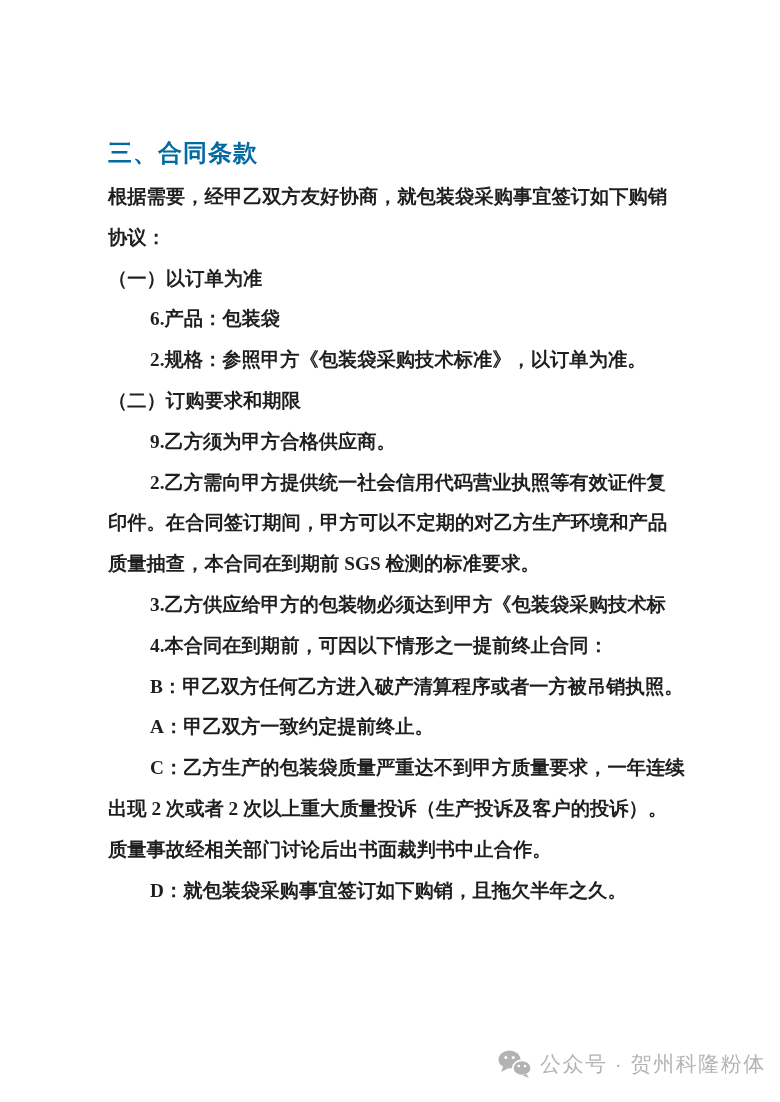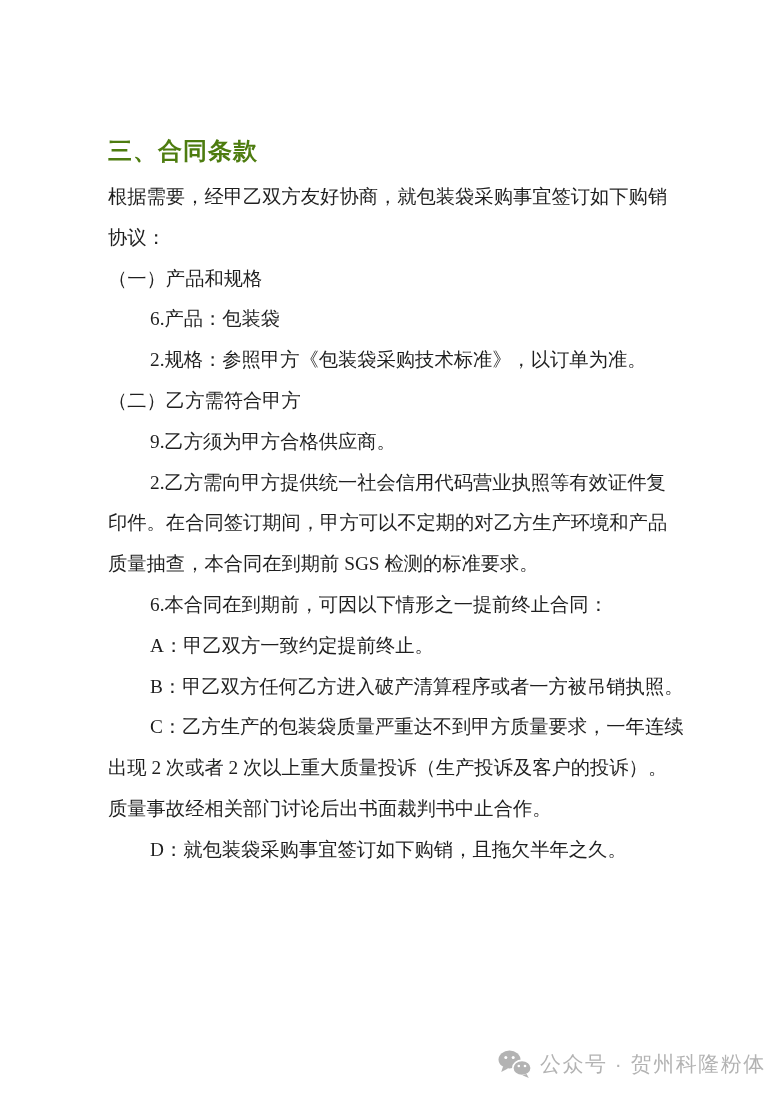--- a/index.html
+++ b/index.html
@@ -32,20 +32,21 @@
     left: 108px;
     top: 177px;
     width: 640px;
     color: #1f1f1f;
     font-size: 19.3px;
     line-height: 40.8px;
   }
   .line {
     height: 40.8px;
     white-space: nowrap;
+    font-weight: bold;
   }
   .indent-1 {
     padding-left: 42px;
   }
   .watermark {
     position: absolute;
     left: 498px;
     top: 1050px;
     height: 32px;
     display: flex;
@@ -62,36 +63,37 @@
     font-size: 21px;
     letter-spacing: 1.5px;
     white-space: nowrap;
   }
 </style>
 </head>
 <body>
 
 <div class="page" style="background: rgb(255, 255, 255);">
 
-  <h1 class="doc-title" style="color: #4d7c0f; font-family: Liberation Mono, monospace;">三、合同条款</h1>
+  <h1 class="doc-title" style="color: #0369a1;">三、合同条款</h1>
 
   <div class="doc-body" id="doc-body" style="color: rgb(31, 31, 31);">
       <div class="line indent-0">根据需要，经甲乙双方友好协商，就包装袋采购事宜签订如下购销</div>
       <div class="line indent-0">协议：</div>
-      <div class="line indent-0">（一）产品和规格</div>
+      <div class="line indent-0">（一）以订单为准</div>
       <div class="line indent-1">6.产品：包装袋</div>
       <div class="line indent-1">2.规格：参照甲方《包装袋采购技术标准》，以订单为准。</div>
-      <div class="line indent-0">（二）乙方需符合甲方</div>
+      <div class="line indent-0">（二）订购要求和期限</div>
       <div class="line indent-1">9.乙方须为甲方合格供应商。</div>
       <div class="line indent-1">2.乙方需向甲方提供统一社会信用代码营业执照等有效证件复</div>
       <div class="line indent-0">印件。在合同签订期间，甲方可以不定期的对乙方生产环境和产品</div>
       <div class="line indent-0">质量抽查，本合同在到期前 SGS 检测的标准要求。</div>
-      <div class="line indent-1">6.本合同在到期前，可因以下情形之一提前终止合同：</div>
+      <div class="line indent-1">3.乙方供应给甲方的包装物必须达到甲方《包装袋采购技术标</div>
+      <div class="line indent-1">4.本合同在到期前，可因以下情形之一提前终止合同：</div>
+      <div class="line indent-1">B：甲乙双方任何乙方进入破产清算程序或者一方被吊销执照。</div>
       <div class="line indent-1">A：甲乙双方一致约定提前终止。</div>
-      <div class="line indent-1">B：甲乙双方任何乙方进入破产清算程序或者一方被吊销执照。</div>
       <div class="line indent-1">C：乙方生产的包装袋质量严重达不到甲方质量要求，一年连续</div>
       <div class="line indent-0">出现 2 次或者 2 次以上重大质量投诉（生产投诉及客户的投诉）。</div>
       <div class="line indent-0">质量事故经相关部门讨论后出书面裁判书中止合作。</div>
       <div class="line indent-1">D：就包装袋采购事宜签订如下购销，且拖欠半年之久。</div>
     </div>
 
   <div class="watermark" id="watermark" style="color: rgb(179, 179, 179);">
     <span class="wm-icon">
       <svg viewBox="0 0 34 28" xmlns="http://www.w3.org/2000/svg">
         <ellipse cx="11.5" cy="9.5" rx="11" ry="9" fill="currentColor"></ellipse>

